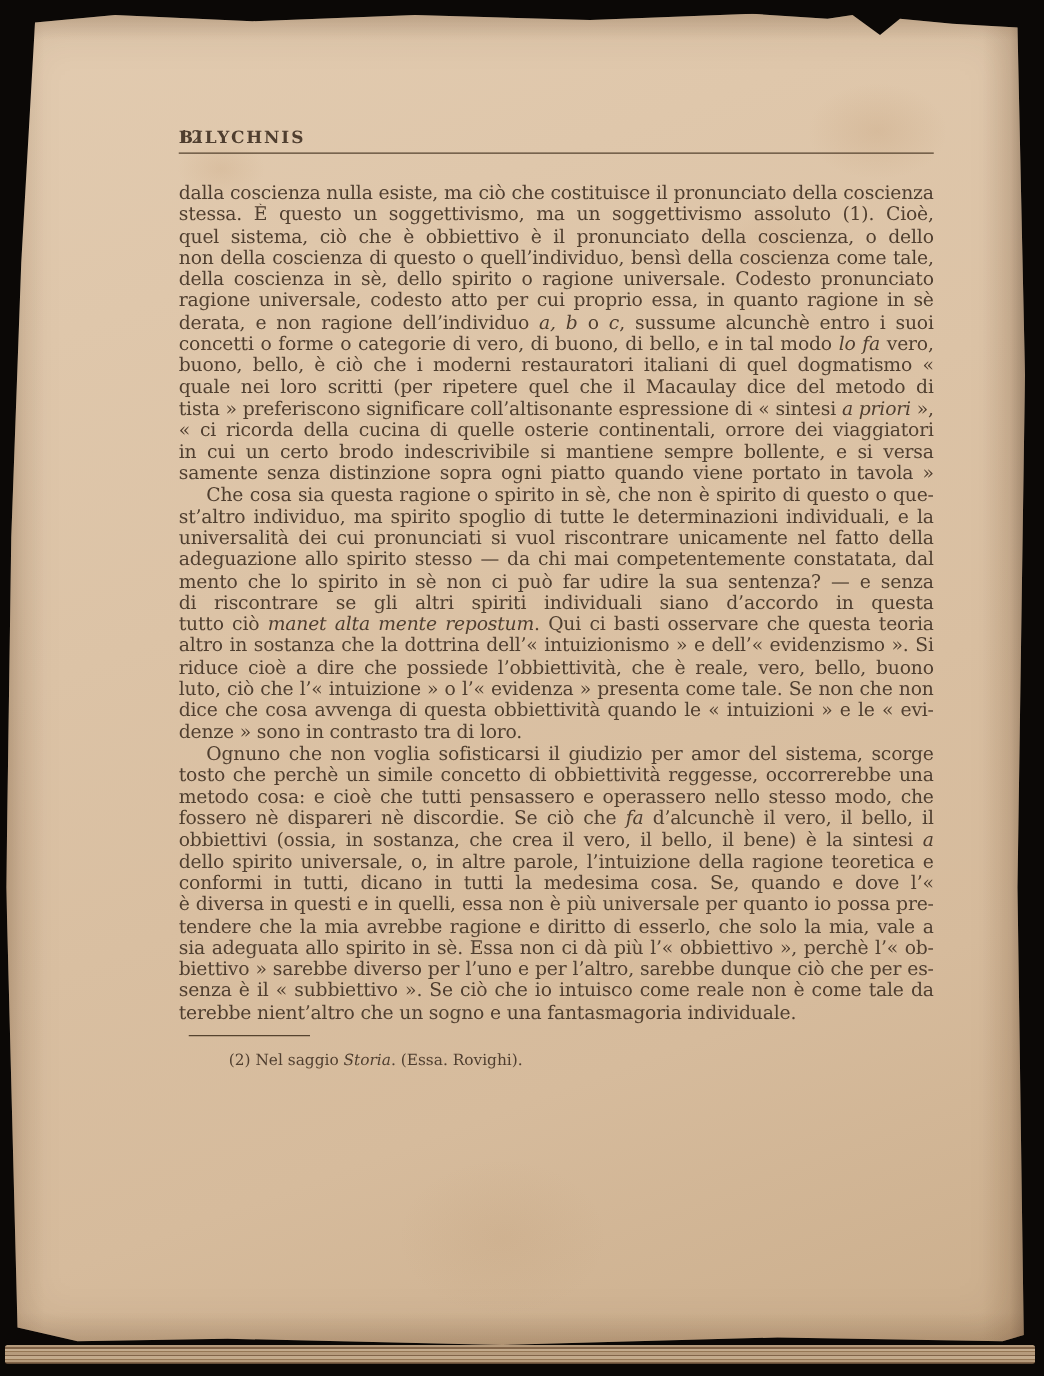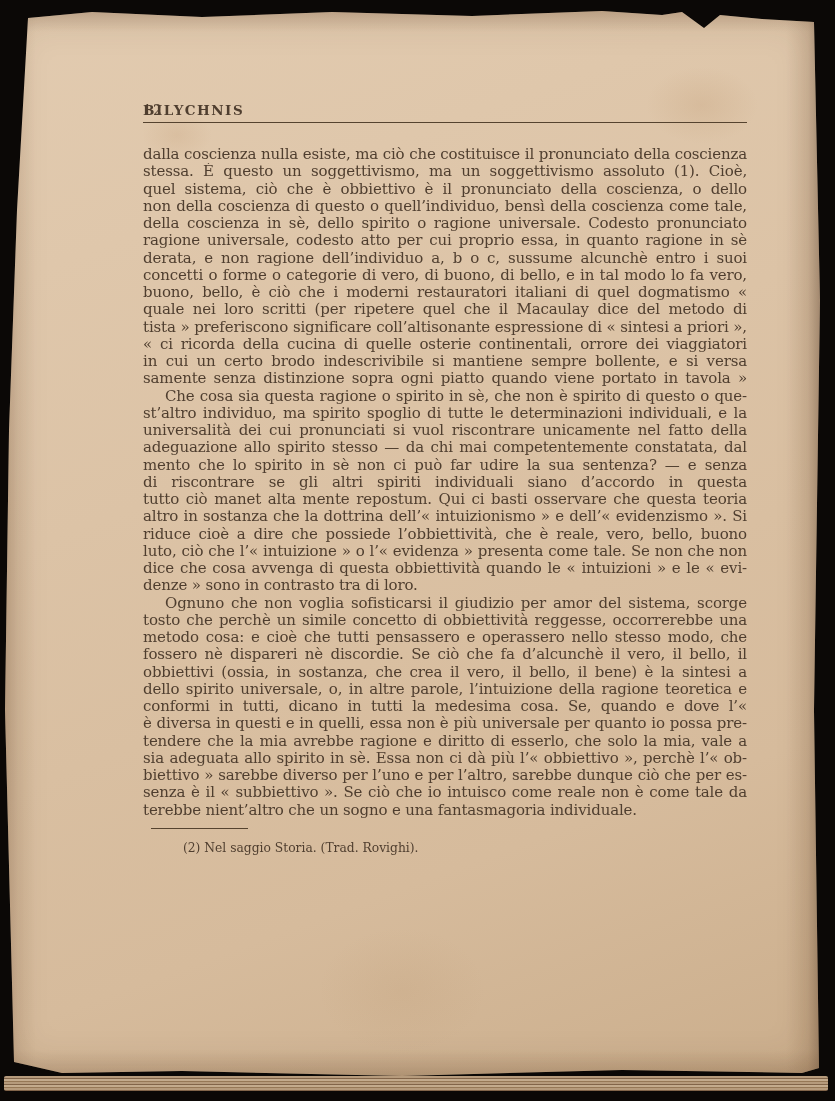--- a/index.html
+++ b/index.html
@@ -93,21 +93,21 @@
     text-align-last: justify;
     white-space: normal;
     overflow: hidden;
   }
   .line.last {
     text-align-last: left;
   }
   .para.indent .line:first-child {
     text-indent: 22px;
   }
-  .italic { }
+  .italic { font-style: italic; }
   .smallcaps { font-variant: small-caps; letter-spacing: .4px; }
   .footnote-separator {
     border: 0;
     border-top: 1.5px solid #55432f;
     width: 97px;
     margin: 9px 0 0 8px;
   }
   .footnotes {
     margin-top: 11px;
     font-size: 12.3px;
@@ -177,18 +177,18 @@
           <div class="line"><span>sia adeguata allo spirito in sè. Essa non ci dà più l’« obbiettivo », perchè l’« ob-</span></div>
           <div class="line"><span>biettivo » sarebbe diverso per l’uno e per l’altro, sarebbe dunque ciò che per es-</span></div>
           <div class="line"><span>senza è il « subbiettivo ». Se ciò che io intuisco come reale non è come tale da ogni</span></div>
           <div class="line last"><span>terebbe nient’altro che un sogno e una fantasmagoria individuale.</span></div>
         </div>
       </div>
 
     <hr class="footnote-separator">
 
     <div class="footnotes">
-        <div class="footnote"><span>(2) Nel saggio </span><span class="italic">Storia</span><span>. (Trad. Rovighi).</span></div>
+        <div class="footnote"><span>(2) Nel saggio </span><span class="italic">Storia</span><span>. (Essa. Rovighi).</span></div>
       </div>
 
   </div>
 </div>
 <div class="page-stack-edge"></div>
 
 </body></html>

